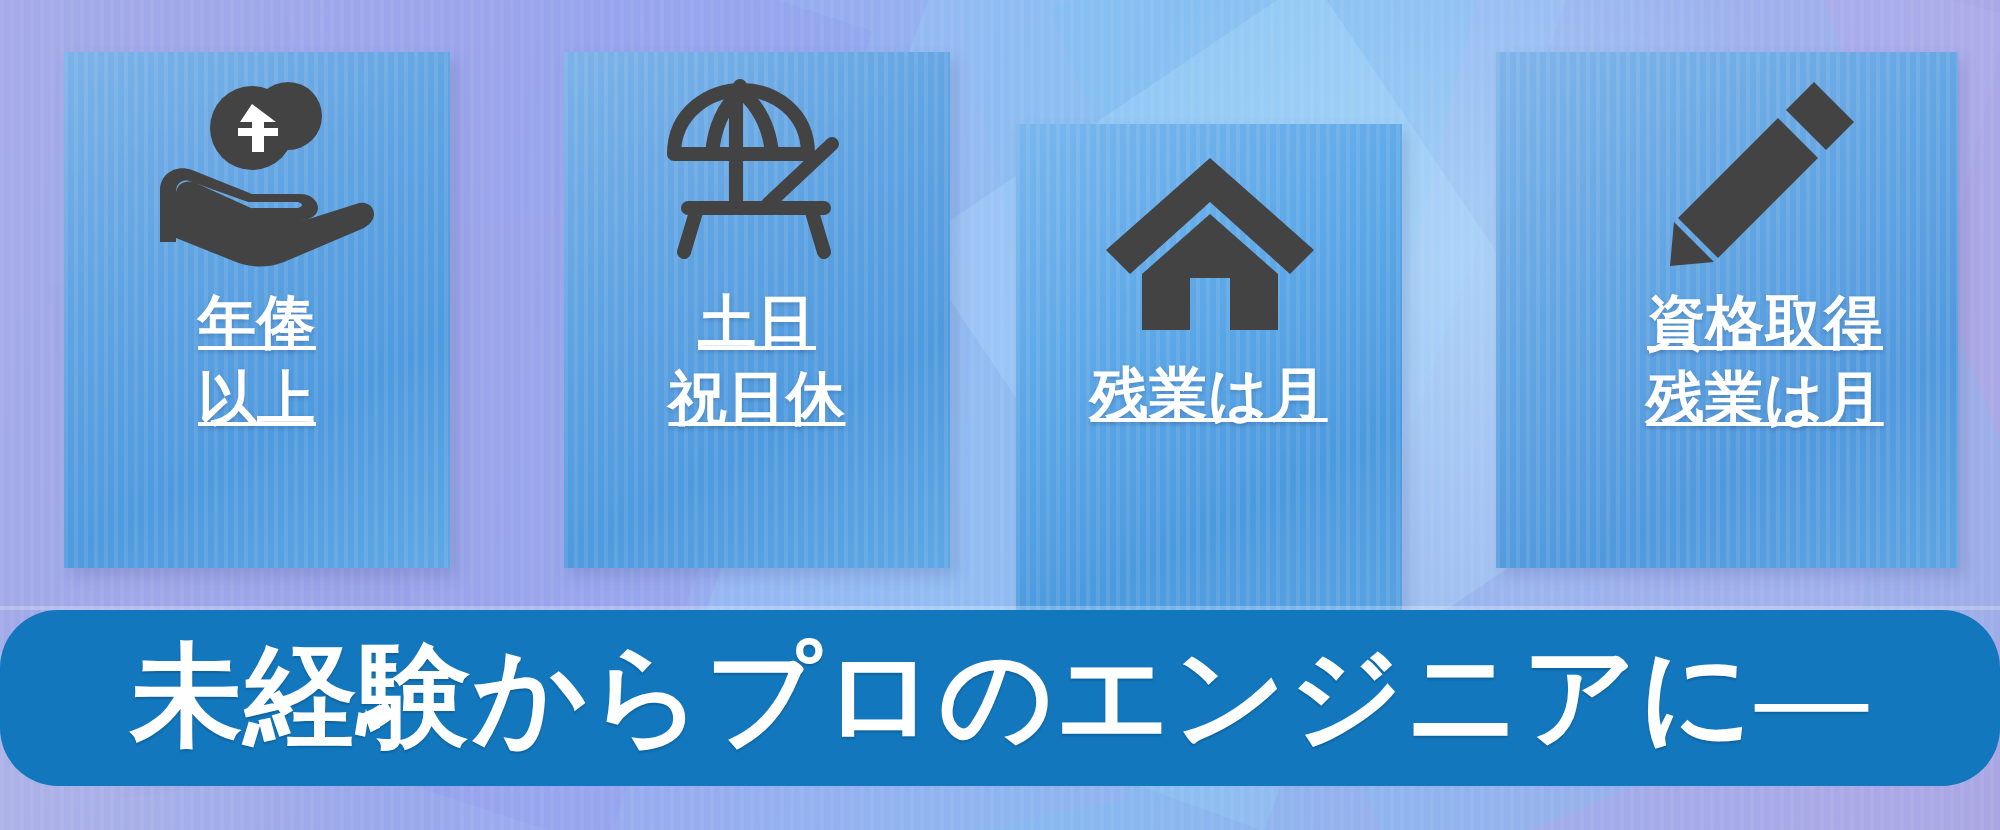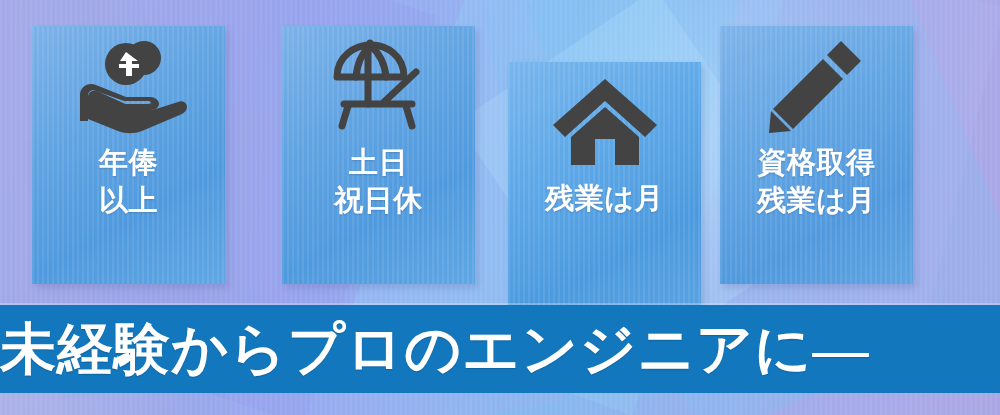--- a/index.html
+++ b/index.html
@@ -110,22 +110,22 @@
         90deg,
         rgba(255,255,255,0.085) 0px,
         rgba(255,255,255,0.085) 2px,
         rgba(0,0,0,0.0) 2px,
         rgba(0,0,0,0.0) 5px);
   }
   .card-1 { left: 32px; }
   .card-2 { left: 262px; margin-left: 20px; }
   .card-3 { left: 508px;
     background: linear-gradient(150deg, #79b6ed 0%, #5fa9e8 35%, #4c9ade 70%, #5aa3e2 100%); margin-top: 36px; }
-  .card-4 { left: 720px;
-    background: linear-gradient(150deg, #7fb4e9 0%, #62a5e3 40%, #5199dd 72%, #5ea4e2 100%); }
+  .card-4 { left: 748px;
+    background: linear-gradient(150deg, #7fb4e9 0%, #62a5e3 40%, #5199dd 72%, #5ea4e2 100%); padding-left: 38px; }
 
   .card-inner {
     position: relative;
     width: 100%;
     height: 100%;
     display: flex;
     flex-direction: column;
     align-items: center;
   }
   .icon-wrap {
@@ -138,34 +138,36 @@
   .icon-wrap svg { display: block; }
   .card-text {
     color: #ffffff;
     text-align: center;
     font-size: 29px;
     line-height: 1.30;
     font-weight: 700;
     letter-spacing: 0.5px;
     text-shadow: 0 1px 2px rgba(40,70,120,0.28);
     padding: 0 4px;
+    text-decoration: underline;
   }
   .card-text .ln { display: block; white-space: nowrap; }
 
   
   .headline-bar {
     position: absolute;
     left: 0;
     top: 305px;
     width: 1000px;
     height: 88px;
     background: #1277bc;
     display: flex;
     align-items: center;
-    justify-content: flex-start;
+    justify-content: center;
+    border-radius: 29px;
   }
   .headline-text {
     color: #ffffff;
     font-size: 56px;
     font-weight: 700;
     letter-spacing: 1px;
     line-height: 1;
     white-space: nowrap;
     text-shadow: 0 1px 1px rgba(0,40,80,0.25);
   }

